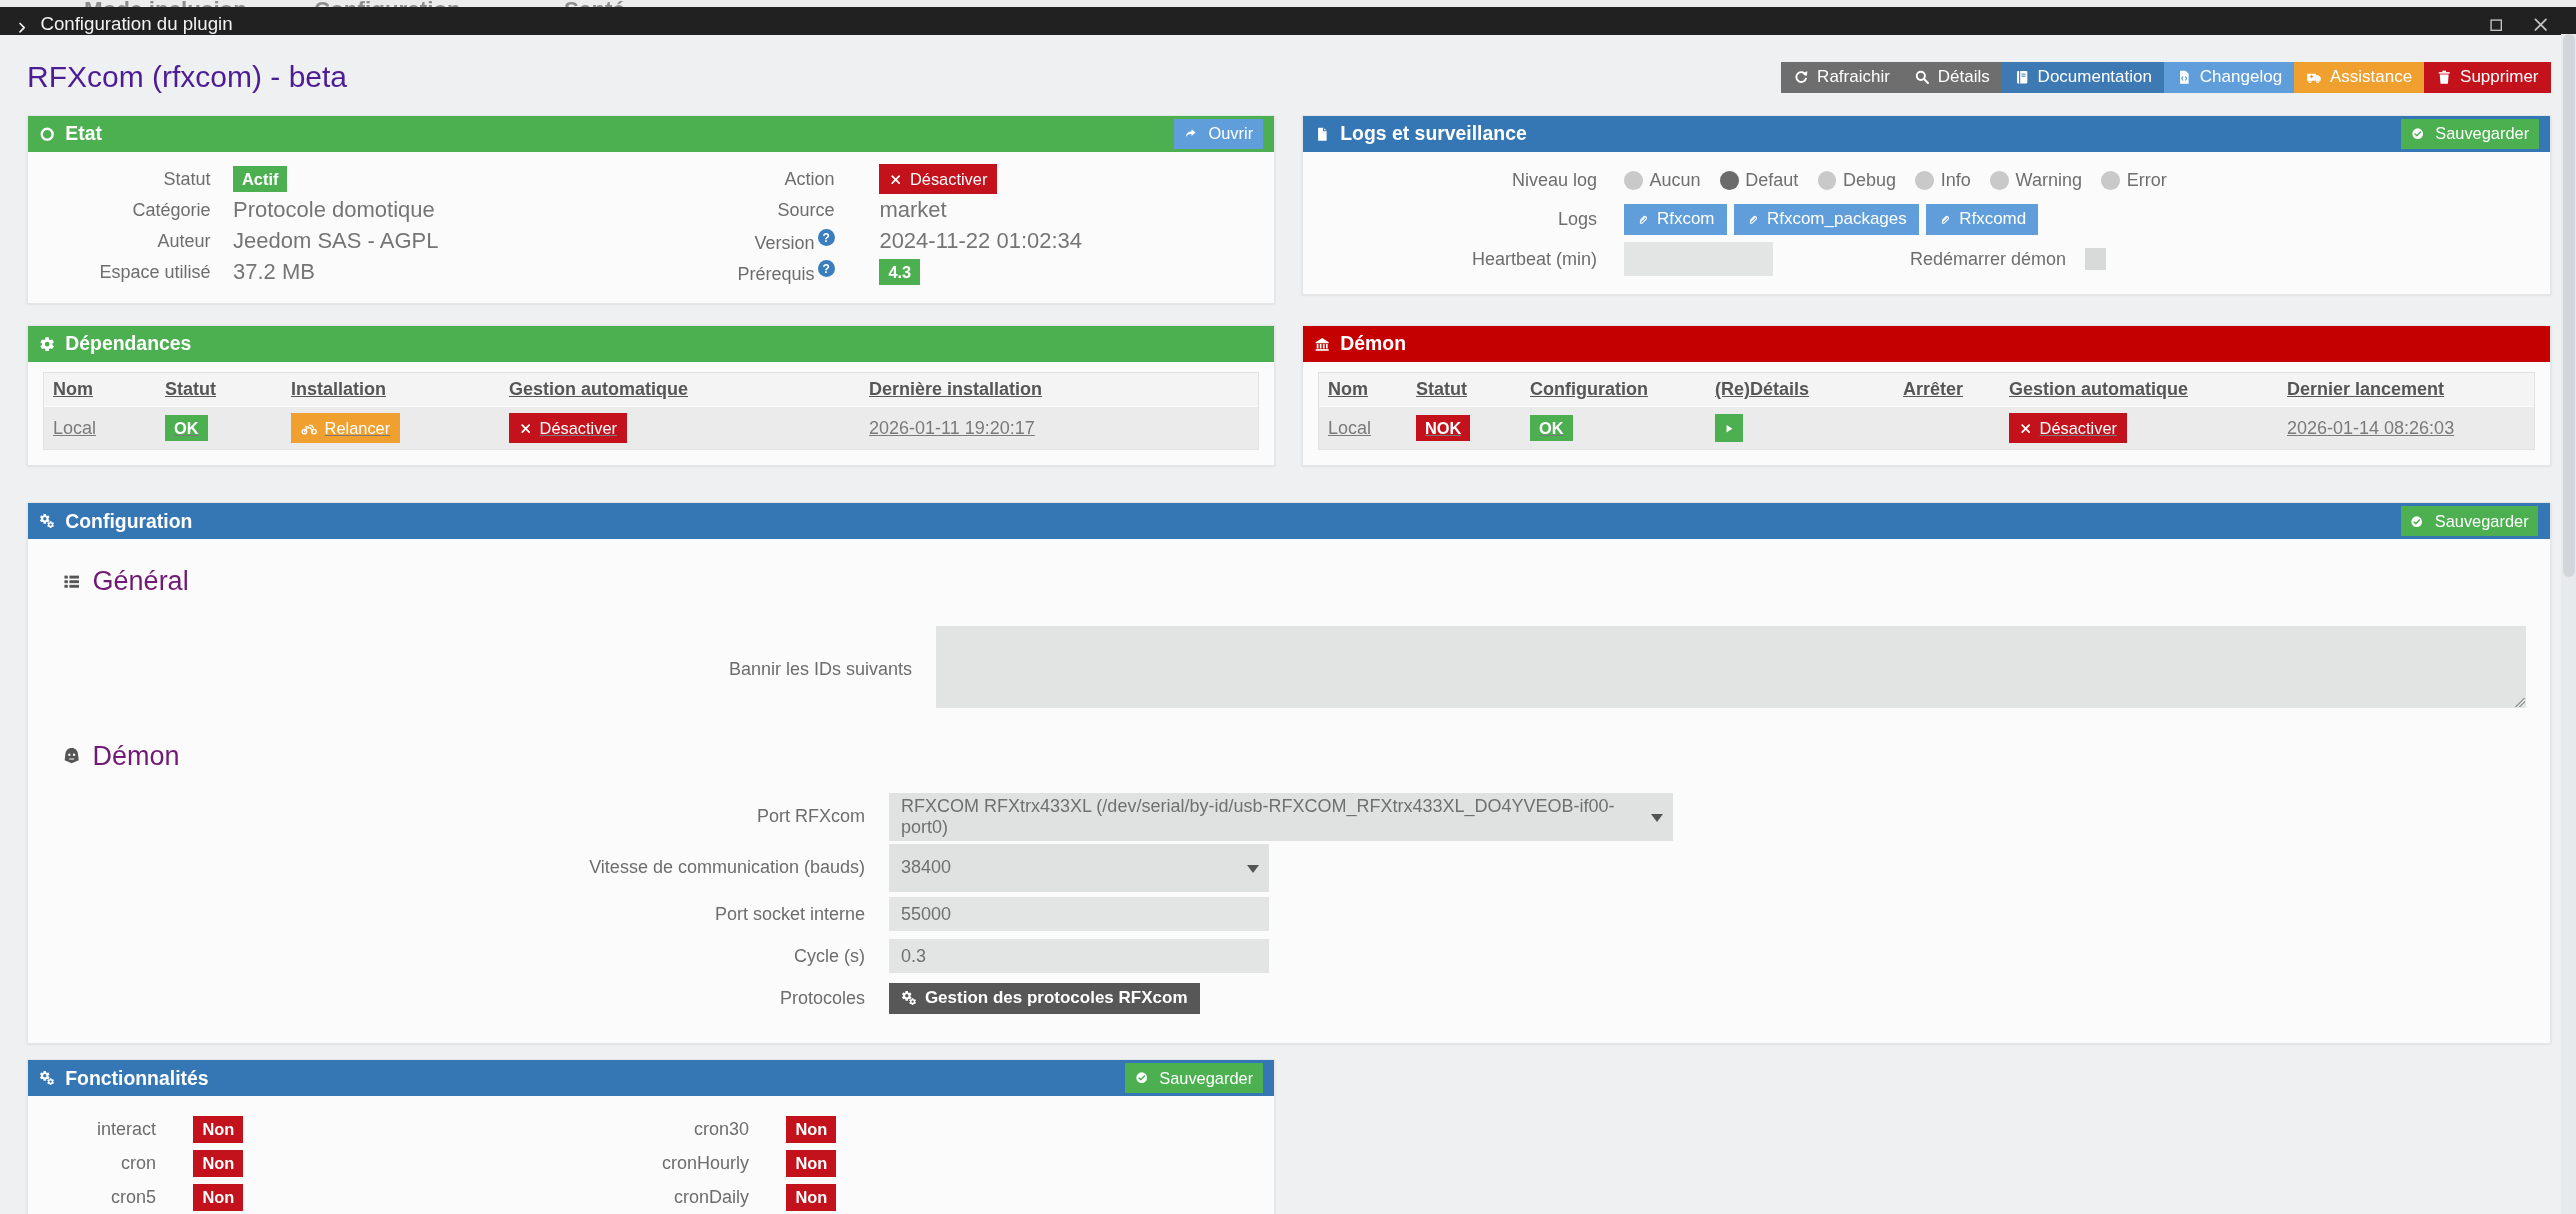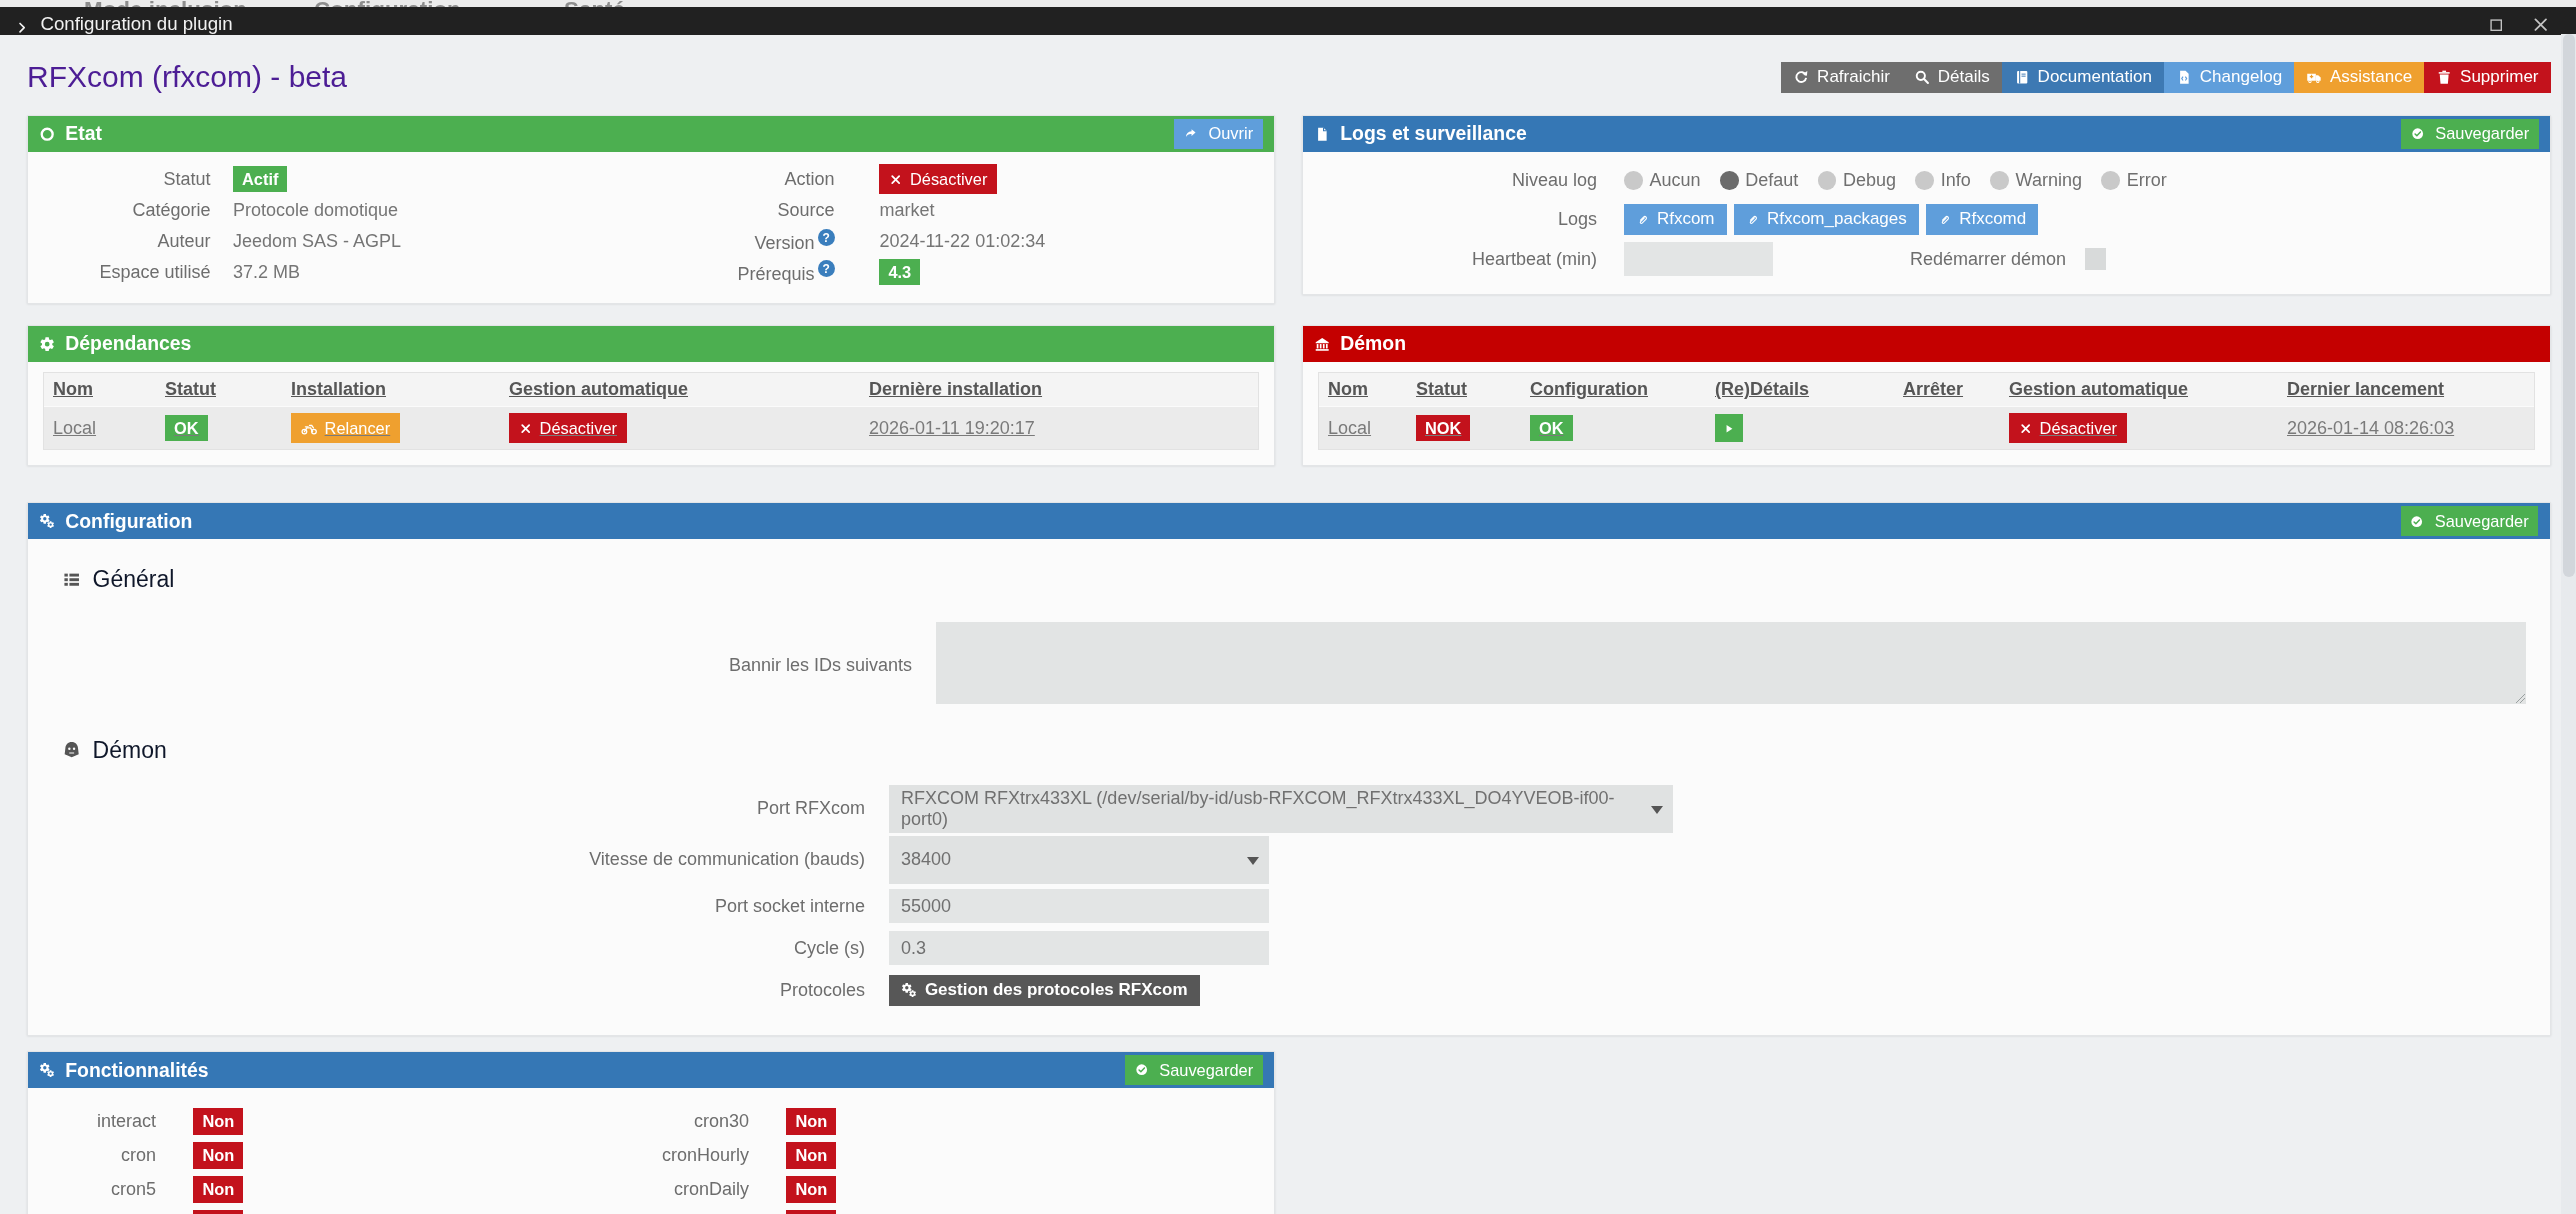--- a/index.html
+++ b/index.html
@@ -46,21 +46,21 @@
 
   .frow{display:flex;align-items:center;min-height:31px;}
   .flabel{color:var(--label);font-size:18px;text-align:right;flex:none;}
   .badge{display:inline-block;padding:3.7px 9px;color:#fff;font-size:16.4px;font-weight:bold;}
   .badge.green{background:var(--green);} .badge.red{background:var(--red);}
   .qicon{display:inline-flex;width:17px;height:17px;border-radius:50%;background:#3a7ebd;color:#fff;font-size:12px;font-weight:bold;align-items:center;justify-content:center;vertical-align:super;margin-left:3px;}
 
   
   .etat-body{padding:12px 0 15px;display:grid;grid-template-columns:624px 624px;}
   .etat-body .flabel{width:205px;padding-right:22.4px;}
-  .val{color:var(--value);font-size:18px;}
+  .val{color:var(--value);font-size:22px;}
 
   
   .logs-body{padding:12px 0 16.4px;}
   .logs-body .flabel{width:321px;padding-right:27px;}
   .radios{display:flex;align-items:center;gap:19.4px;}
   .radio{display:flex;align-items:center;gap:6.7px;color:#6f6f6f;font-size:18px;}
   .radio .dot{width:18.7px;height:18.7px;border-radius:50%;background:#c9c9c9;}
   .radio.sel .dot{background:#6b6b6b;}
   .logbtns{display:flex;gap:7.5px;}
   .input{background:var(--inputbg);border:none;height:34px;font-size:18px;color:#707070;padding:0 12px;font-family:"Liberation Sans",sans-serif;}
@@ -71,21 +71,21 @@
   .trow{display:flex;align-items:center;}
   .trow.head{background:#f4f4f4;height:34px;color:#565656;font-weight:bold;border-bottom:1.5px solid #fbfbfb;}
   .trow.data{background:#ebebeb;height:42px;color:#7a7a7a;}
   .tc{padding-left:9px;flex:none;display:flex;align-items:center;text-decoration:underline;}
   .dep .c0{width:112px;} .dep .c1{width:126px;} .dep .c2{width:218px;} .dep .c3{width:360px;} .dep .c4{flex:1;}
   .dem .c0{width:88px;} .dem .c1{width:114px;} .dem .c2{width:185px;} .dem .c3{width:188px;} .dem .c4{width:106px;} .dem .c5{width:278px;} .dem .c6{flex:1;}
   .playbtn{width:28px;height:28px;background:var(--green);border:none;display:inline-flex;align-items:center;justify-content:center;color:#fff;cursor:pointer;}
 
   
   .cfg-body{padding:15px 0 22.4px;}
-  .sect{display:flex;align-items:center;gap:11.2px;color:#0f172a;font-size:23px;padding-left:34px;margin:12px 0 21px;}
+  .sect{display:flex;align-items:center;gap:11.2px;color:#701a75;font-size:27px;padding-left:34px;margin:12px 0 21px;}
   .sect .ic{color:#555;}
   .cfg-row{display:flex;align-items:center;min-height:39px;margin-bottom:3px;}
   .cfg-row .flabel{width:861px;padding-right:24px;}
   .cfg-row.top{align-items:center;margin-left:47px;}
   .cfg-row.top .flabel{margin-top:6px;}
   .textarea{width:1590px;height:82px;background:#e2e4e4;position:relative;}
   .textarea .grip{position:absolute;right:0.7px;bottom:0.7px;width:10.5px;height:10.5px;
      background:linear-gradient(135deg,transparent 50%,#9aa0a0 50%,#9aa0a0 57%,transparent 57%,transparent 70%,#9aa0a0 70%,#9aa0a0 77%,transparent 77%);}
   .select{background:#e0e2e2;height:48px;display:flex;align-items:center;padding:0 33px 0 12px;font-size:18px;color:#707070;position:relative;cursor:pointer;}
   .select .arr{position:absolute;right:10.5px;top:50%;margin-top:-3px;width:0;height:0;border-left:6.7px solid transparent;border-right:6.7px solid transparent;border-top:8.2px solid #555;}

